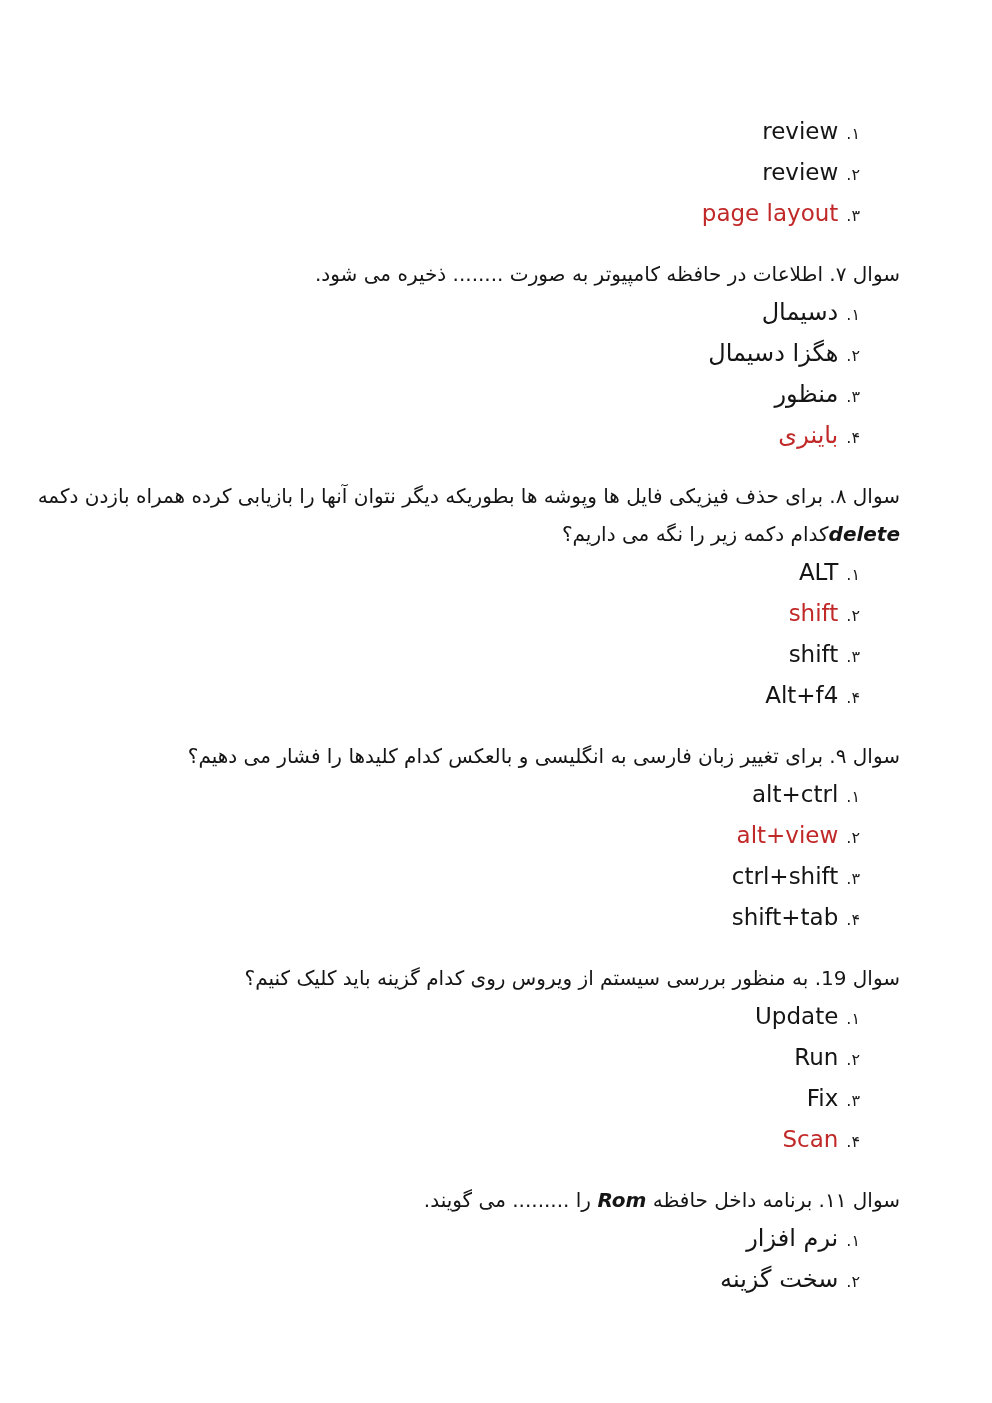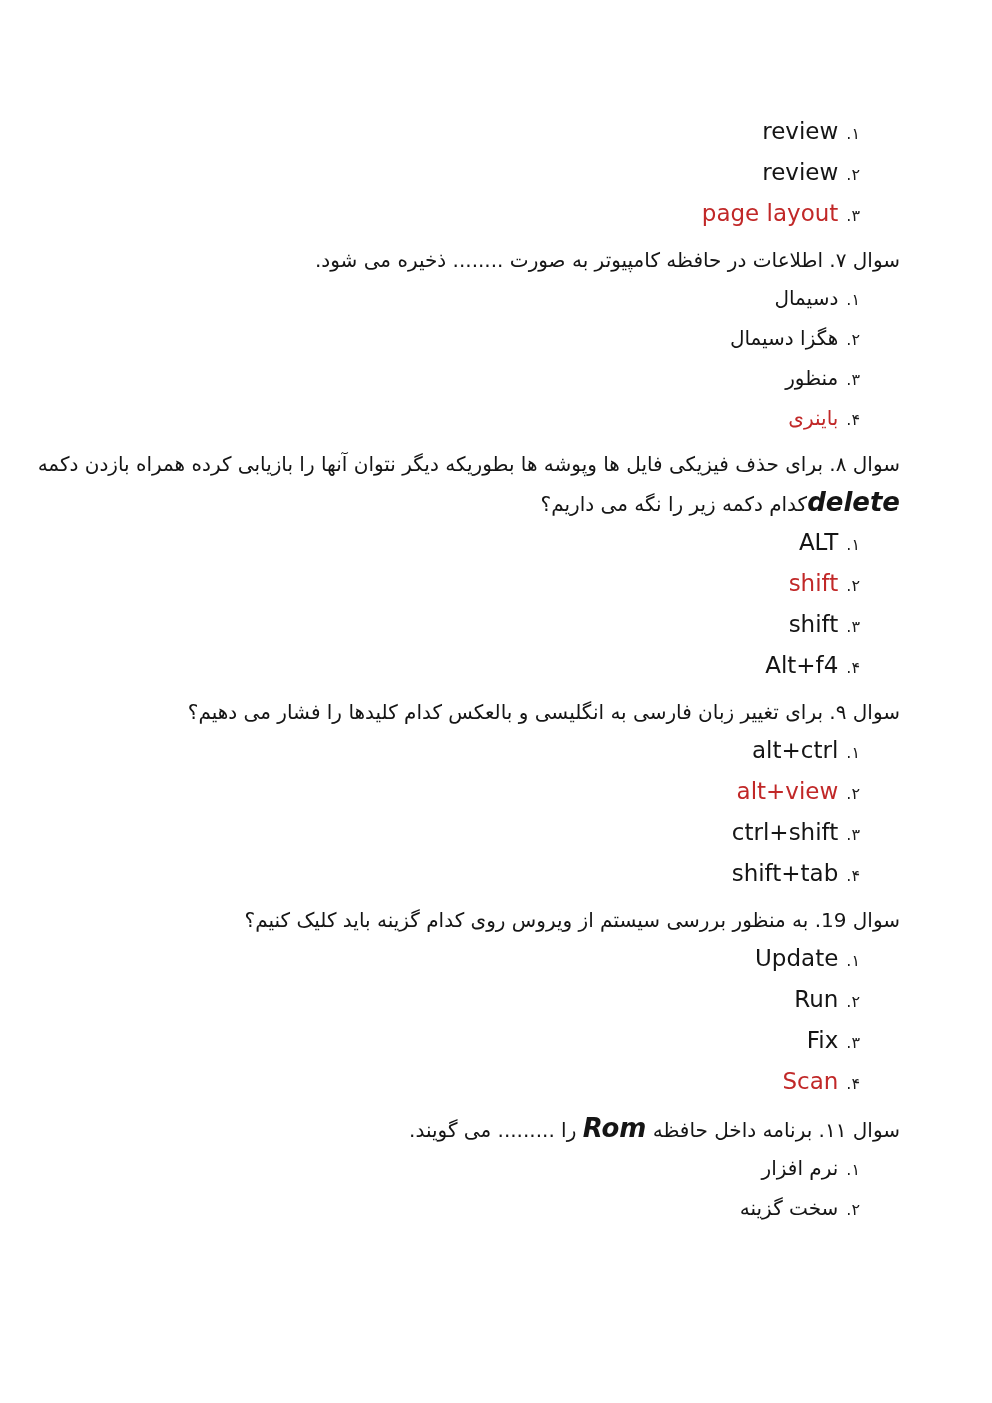--- a/index.html
+++ b/index.html
@@ -13,44 +13,44 @@
     box-sizing:border-box;
     width:992px;height:1403px;
     padding:112px 92px 0 60px;
   }
   .line{
     direction:rtl;
     text-align:right;
     line-height:38px;
     white-space:nowrap;
   }
-  .q-block{margin-top:6px;}
+  .q-block{margin-top:20px;}
   .q-text{
     font-size:20px;
     color:#151515;
   }
   .opt{
     direction:rtl;
     text-align:right;
     line-height:38px;
     padding-left:0;
     padding-right:40px; 
   }
   .opt .num{
     font-size:16px;
     color:#1b1b1b;
     margin-left:8px;
   }
-  .opt .lbl{font-size:20px;color:#151515;}
+  .opt .lbl{font-size:24px;color:#151515;}
   .opt .lbl.en{font-size:23px;}
   .red{color:#c12828 !important;}
   .bi{
     font-weight:bold;
     font-style:italic;
-    font-size:26px;
+    font-size:20px;
   }
 </style>
 </head>
 <body>
 
 <div class="page">
 
   <div>
     <div class="opt">
       <span class="num">۱.</span><span class="lbl en">review</span>

